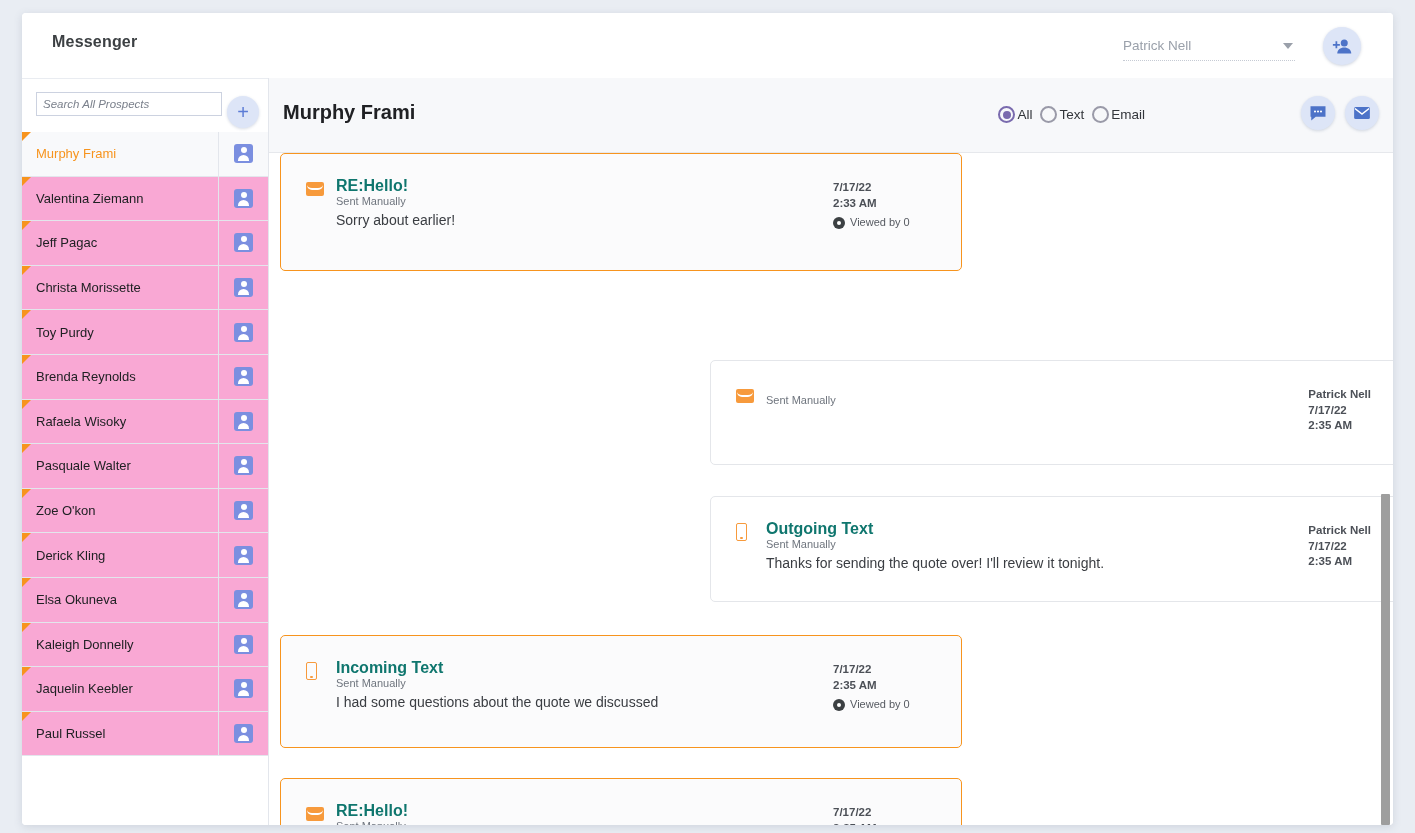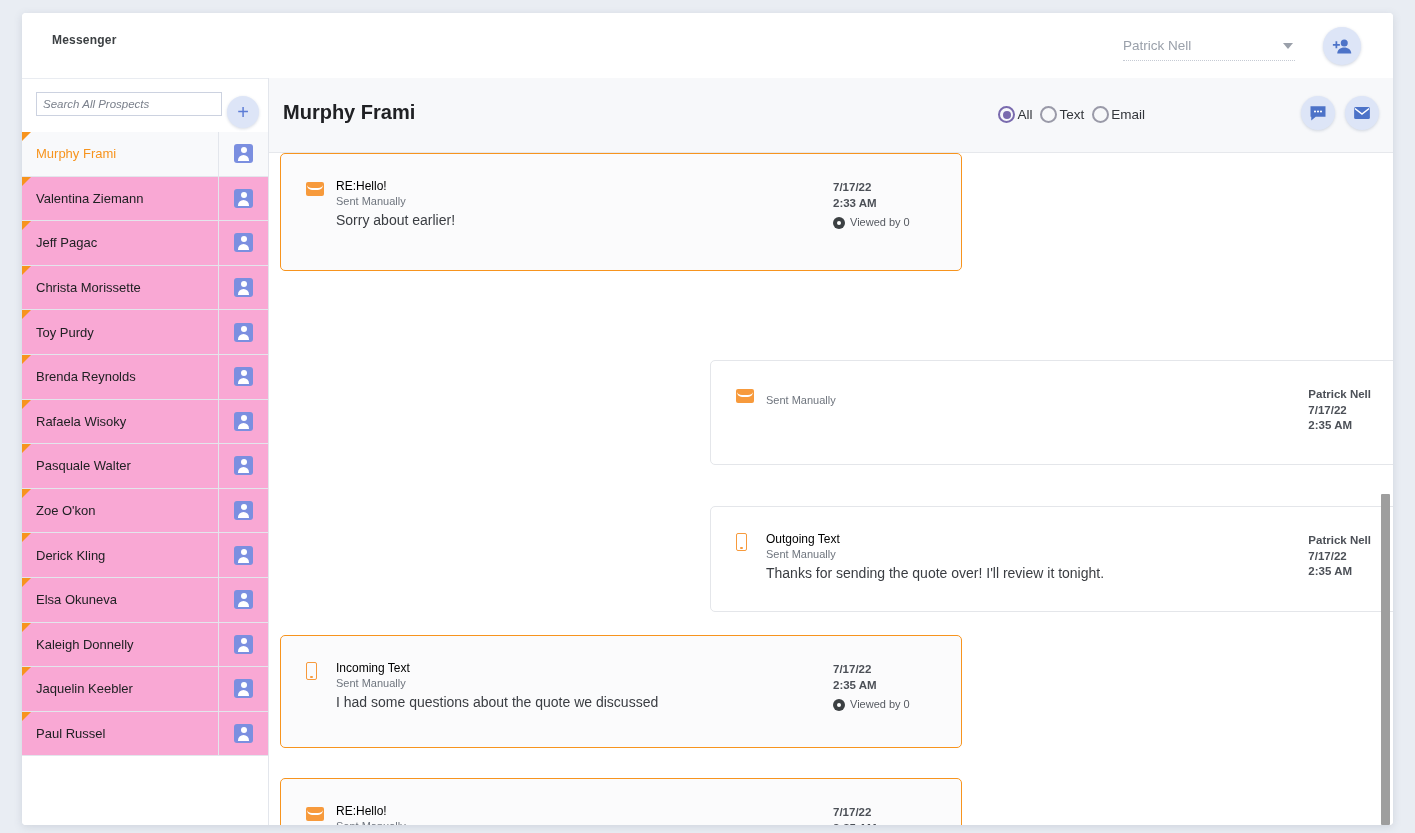--- a/index.html
+++ b/index.html
@@ -27,21 +27,21 @@
   
   #topbar {
     position: absolute;
     left: 0; top: 0;
     width: 1371px; height: 65px;
     background: #ffffff;
   }
   #app-title {
     position: absolute;
     left: 30px; top: 20px;
-    font-size: 12px;
+    font-size: 16px;
     font-weight: bold;
     color: #3c4043;
     letter-spacing: .2px;
   }
   #user-select {
     position: absolute;
     right: 98px; top: 22px;
     width: 172px;
     height: 26px;
     border-bottom: 1px dotted #c6cbd4;
@@ -286,23 +286,23 @@
   .phone-icon::after {
     content: "";
     position: absolute;
     left: 3.4px; bottom: 1px;
     width: 2.5px; height: 2.5px;
     border-radius: 50%;
     background: #f79a3c;
   }
   .msg-body { position: absolute; left: 55px; top: 24px; }
   .msg-subject {
-    font-size: 12px;
-    font-weight: normal;
-    color: #000000;
+    font-size: 16px;
+    font-weight: bold;
+    color: #0f766e;
     line-height: 16px;
   }
   .msg-meta {
     font-size: 11px;
     color: #6f757e;
     line-height: 15px;
   }
   .msg-text {
     font-size: 14px;
     color: #3a3d42;
@@ -550,21 +550,21 @@
             </div>
             <div class="msg-body" style="top: 32px;">
               <div class="msg-meta">Sent Manually</div>
             </div>
             <div class="msg-right outgoing-side">
               <div class="sender">Patrick Nell</div>
               <div class="date">7/17/22</div>
               <div class="time">2:35 AM</div>
             </div>
           </div>
-          <div class="msg-card outgoing" style="top: 353px; height: 106px; padding-left: 32px;">
+          <div class="msg-card outgoing" style="top: 343px; height: 106px; padding-left: 32px;">
             <div class="msg-icon">
               <div class="phone-icon"></div>
             </div>
             <div class="msg-body">
               <div class="msg-subject">Outgoing Text</div>
               <div class="msg-meta">Sent Manually</div>
               <div class="msg-text">Thanks for sending the quote over! I'll review it tonight.</div>
             </div>
             <div class="msg-right outgoing-side">
               <div class="sender">Patrick Nell</div>

